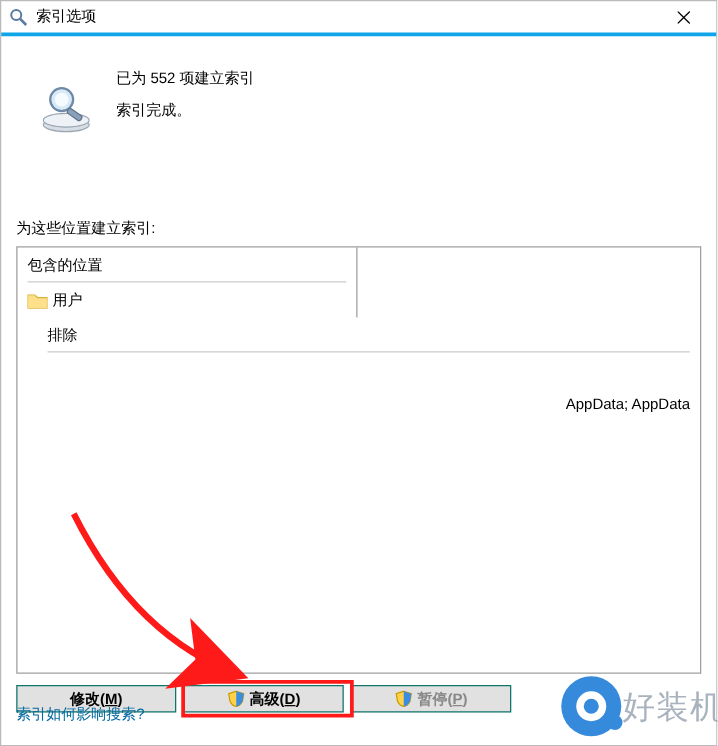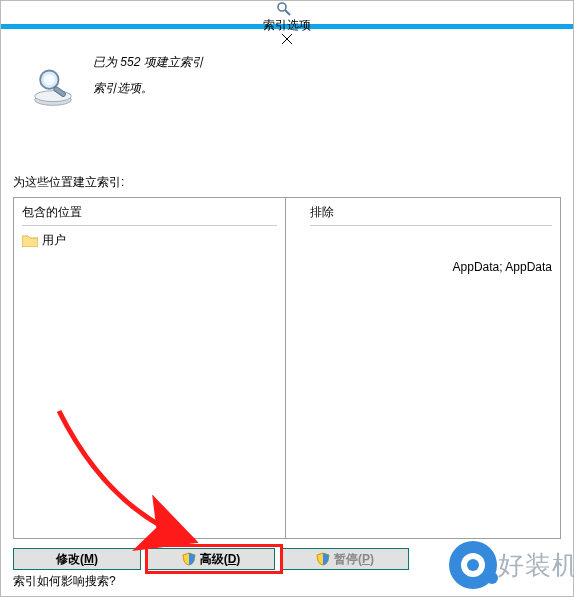--- a/index.html
+++ b/index.html
@@ -20,23 +20,22 @@
     border: 1px solid #bbb;
     box-sizing: border-box;
     position: relative;
     background: #fff;
   }
   .titlebar {
     height: 28px;
     display: flex;
     align-items: center;
     padding: 0 6px;
-    border-bottom: 5px solid #0ea5e9;
-    box-sizing: border-box;
-    flex-direction: column;
+    border-bottom: 3px solid #0ea5e9;
+    box-sizing: border-box;
   }
   .titlebar .title-icon {
     width: 16px;
     height: 16px;
     margin-right: 6px;
     display: flex;
     align-items: center;
     justify-content: center;
   }
   .titlebar .title-text {
@@ -63,33 +62,33 @@
     width: 80px;
     min-height: 60px;
     display: flex;
     align-items: center;
     justify-content: center;
     padding-top: 18px;
   }
   .status-text-col {
     padding-top: 10px;
     line-height: 2.2;
-    font-style: italic;
   }
 
   .section-label {
     margin-top: 57px;
     margin-bottom: 6px;
   }
   .list-box {
     border: 1px solid #9e9e9e;
     height: 342px;
     display: flex;
     box-sizing: border-box;
     background: #fff;
+    flex-direction: column;
   }
   .col {
     padding: 4px 8px;
     box-sizing: border-box;
   }
   .col.left {
     width: 272px;
     border-right: 1px solid #9e9e9e;
   }
   .col.right {
@@ -149,22 +148,22 @@
     box-sizing: border-box;
   }
   .arrow-svg {
     position: absolute;
     pointer-events: none;
   }
 
   .help-link {
     position: absolute;
     left: 12px;
-    bottom: 6px;
-    color: #000000;
+    bottom: 16px;
+    color: #0369a1;
   }
 
   .watermark {
     position: absolute;
     right: -6px;
     bottom: 4px;
     display: flex;
     align-items: center;
     opacity: 0.85;
     pointer-events: none;
@@ -208,21 +207,21 @@
         <svg viewBox="0 0 48 48" width="48" height="44">
           <ellipse cx="24" cy="38" rx="20" ry="6" fill="#d7dde4" stroke="#9aa6b2" stroke-width="1"></ellipse>
           <ellipse cx="24" cy="34" rx="20" ry="6" fill="#eef2f6" stroke="#9aa6b2" stroke-width="1"></ellipse>
           <circle cx="20" cy="16" r="10" fill="#d9eaf7" stroke="#6f89a6" stroke-width="2"></circle>
           <circle cx="20" cy="16" r="6" fill="#f5fbff"></circle>
           <rect x="27" y="23" width="14" height="5" rx="2" transform="rotate(35 27 23)" fill="#8aa0b8" stroke="#5b7088"></rect>
         </svg>
       </div>
       <div class="status-text-col">
         <div>已为 552 项建立索引</div>
-        <div>索引选项。</div>
+        <div>索引完成。</div>
       </div>
     </div>
 
     <div class="section-label">为这些位置建立索引:</div>
 
     <div class="list-box">
       <div class="col left">
         <div class="col-header">包含的位置</div>
         <div class="loc-row">
           <span class="folder-ic">

